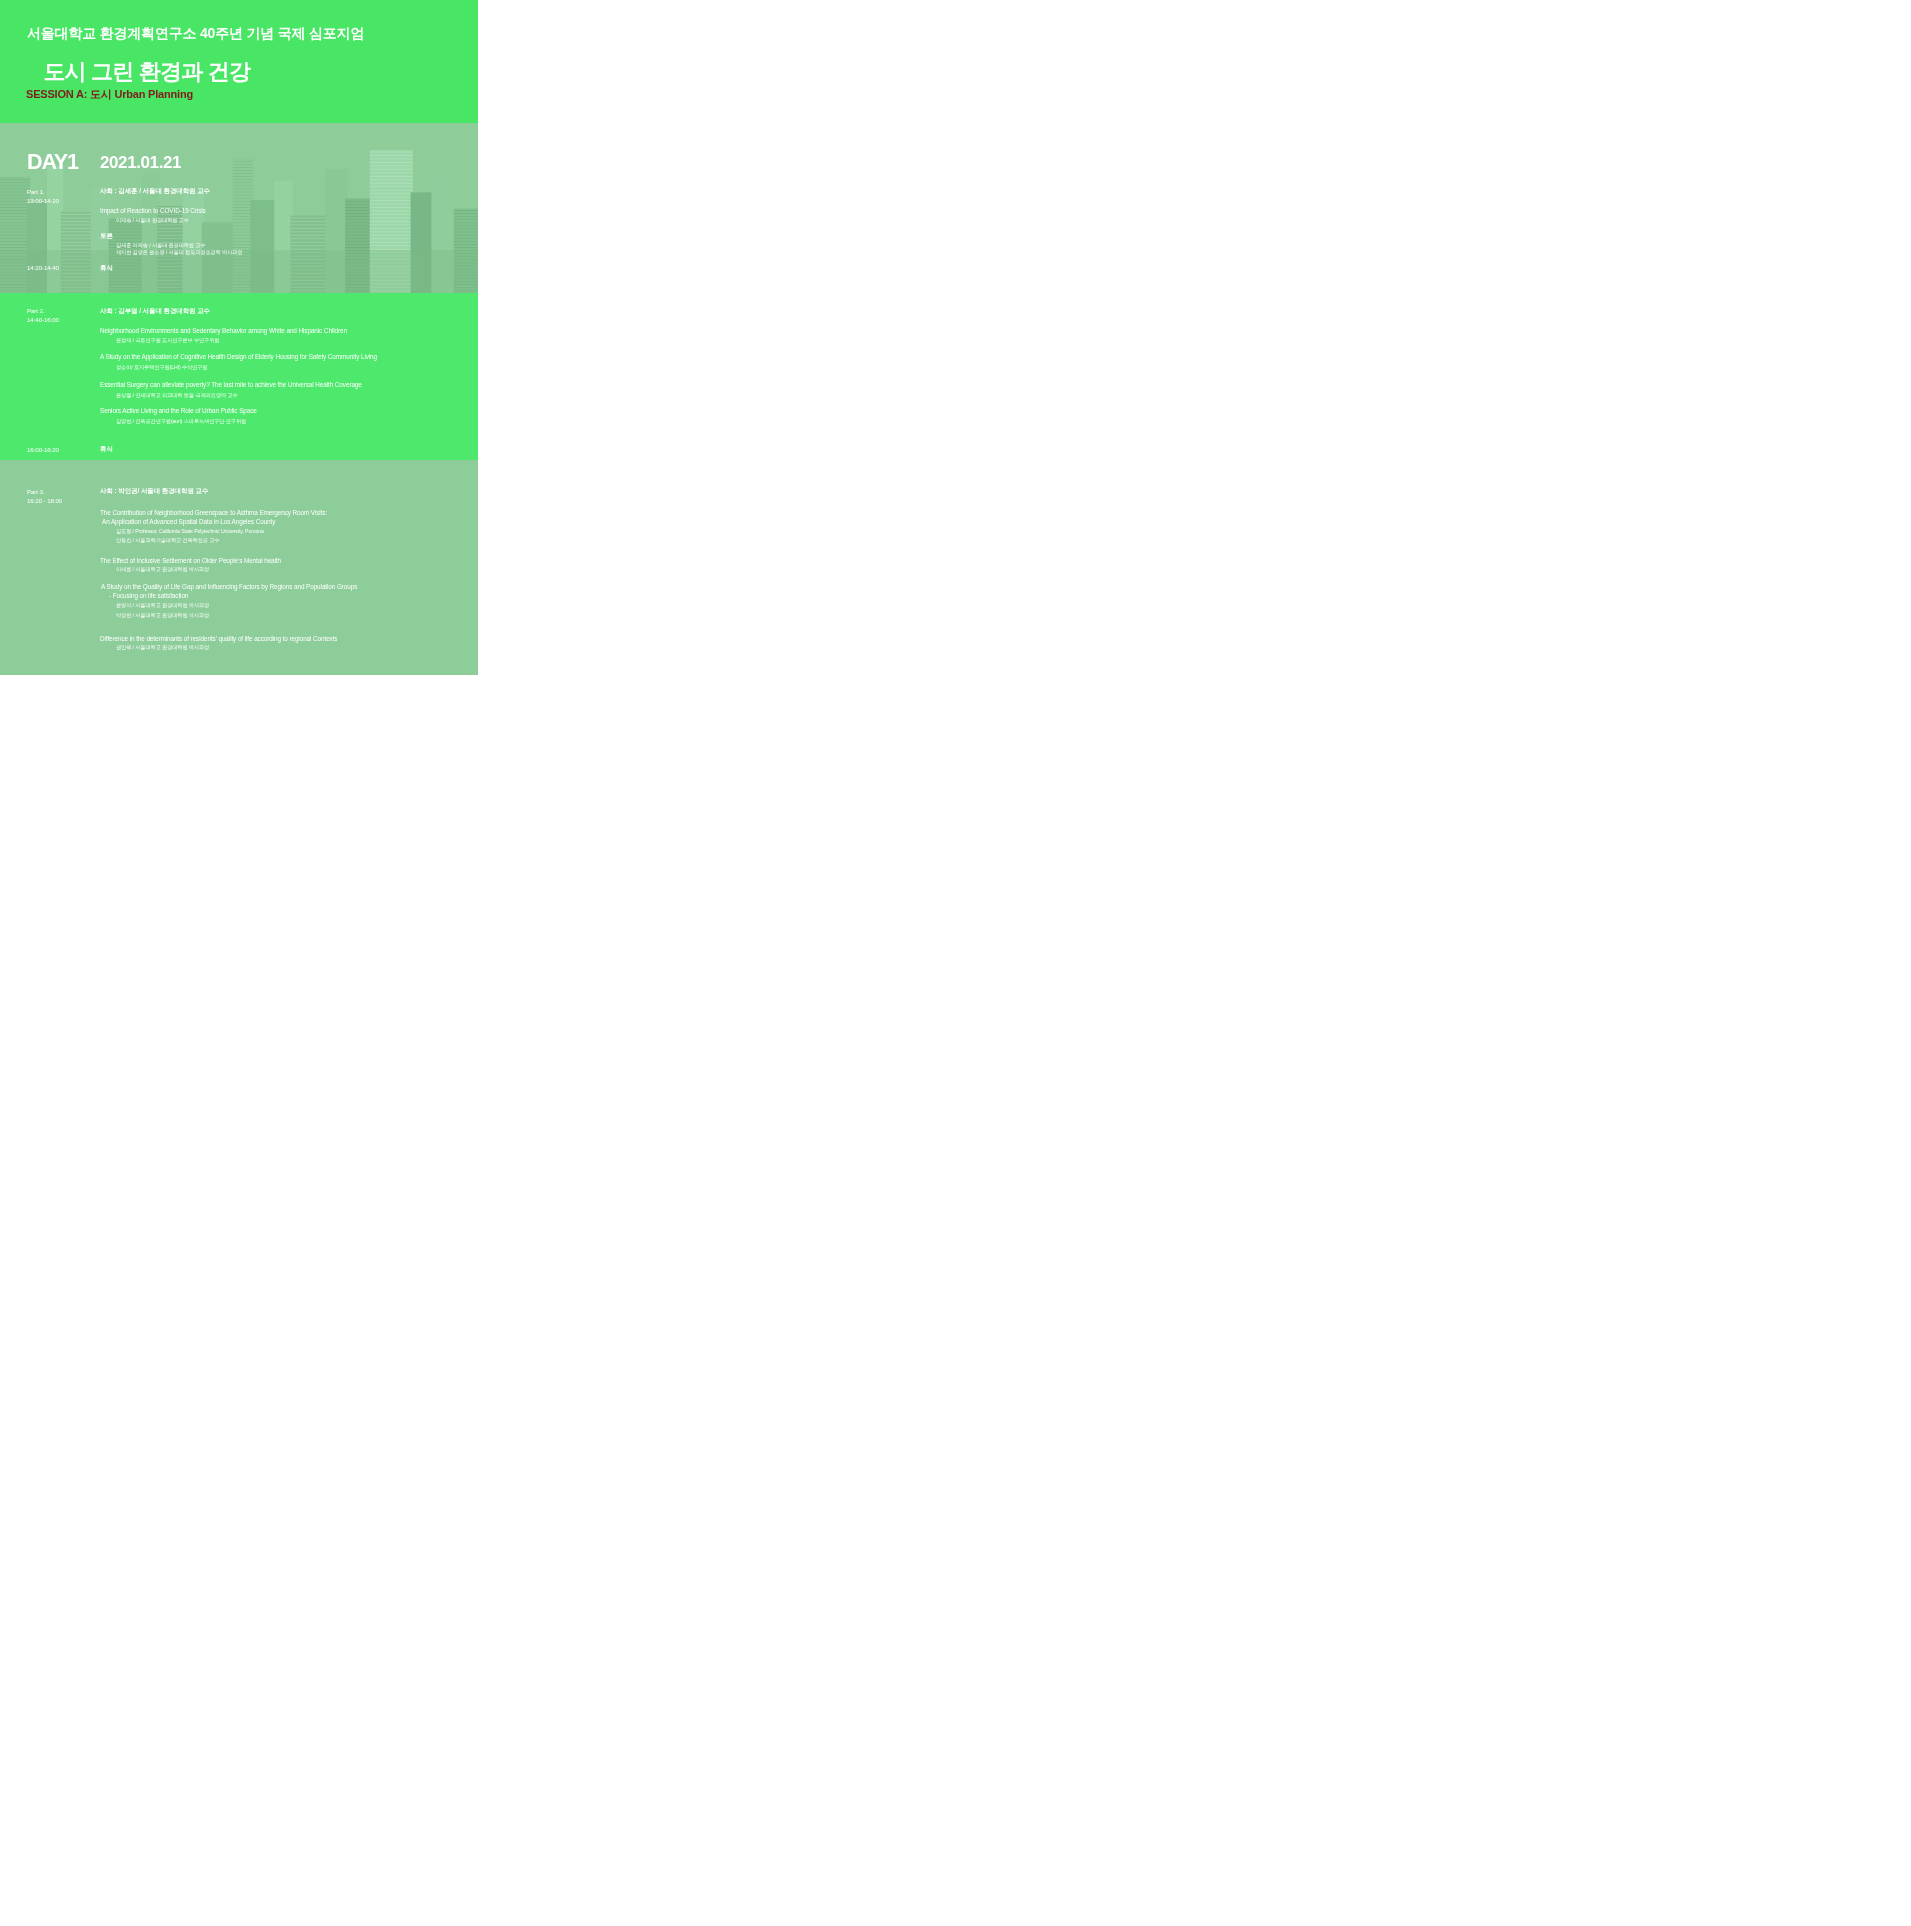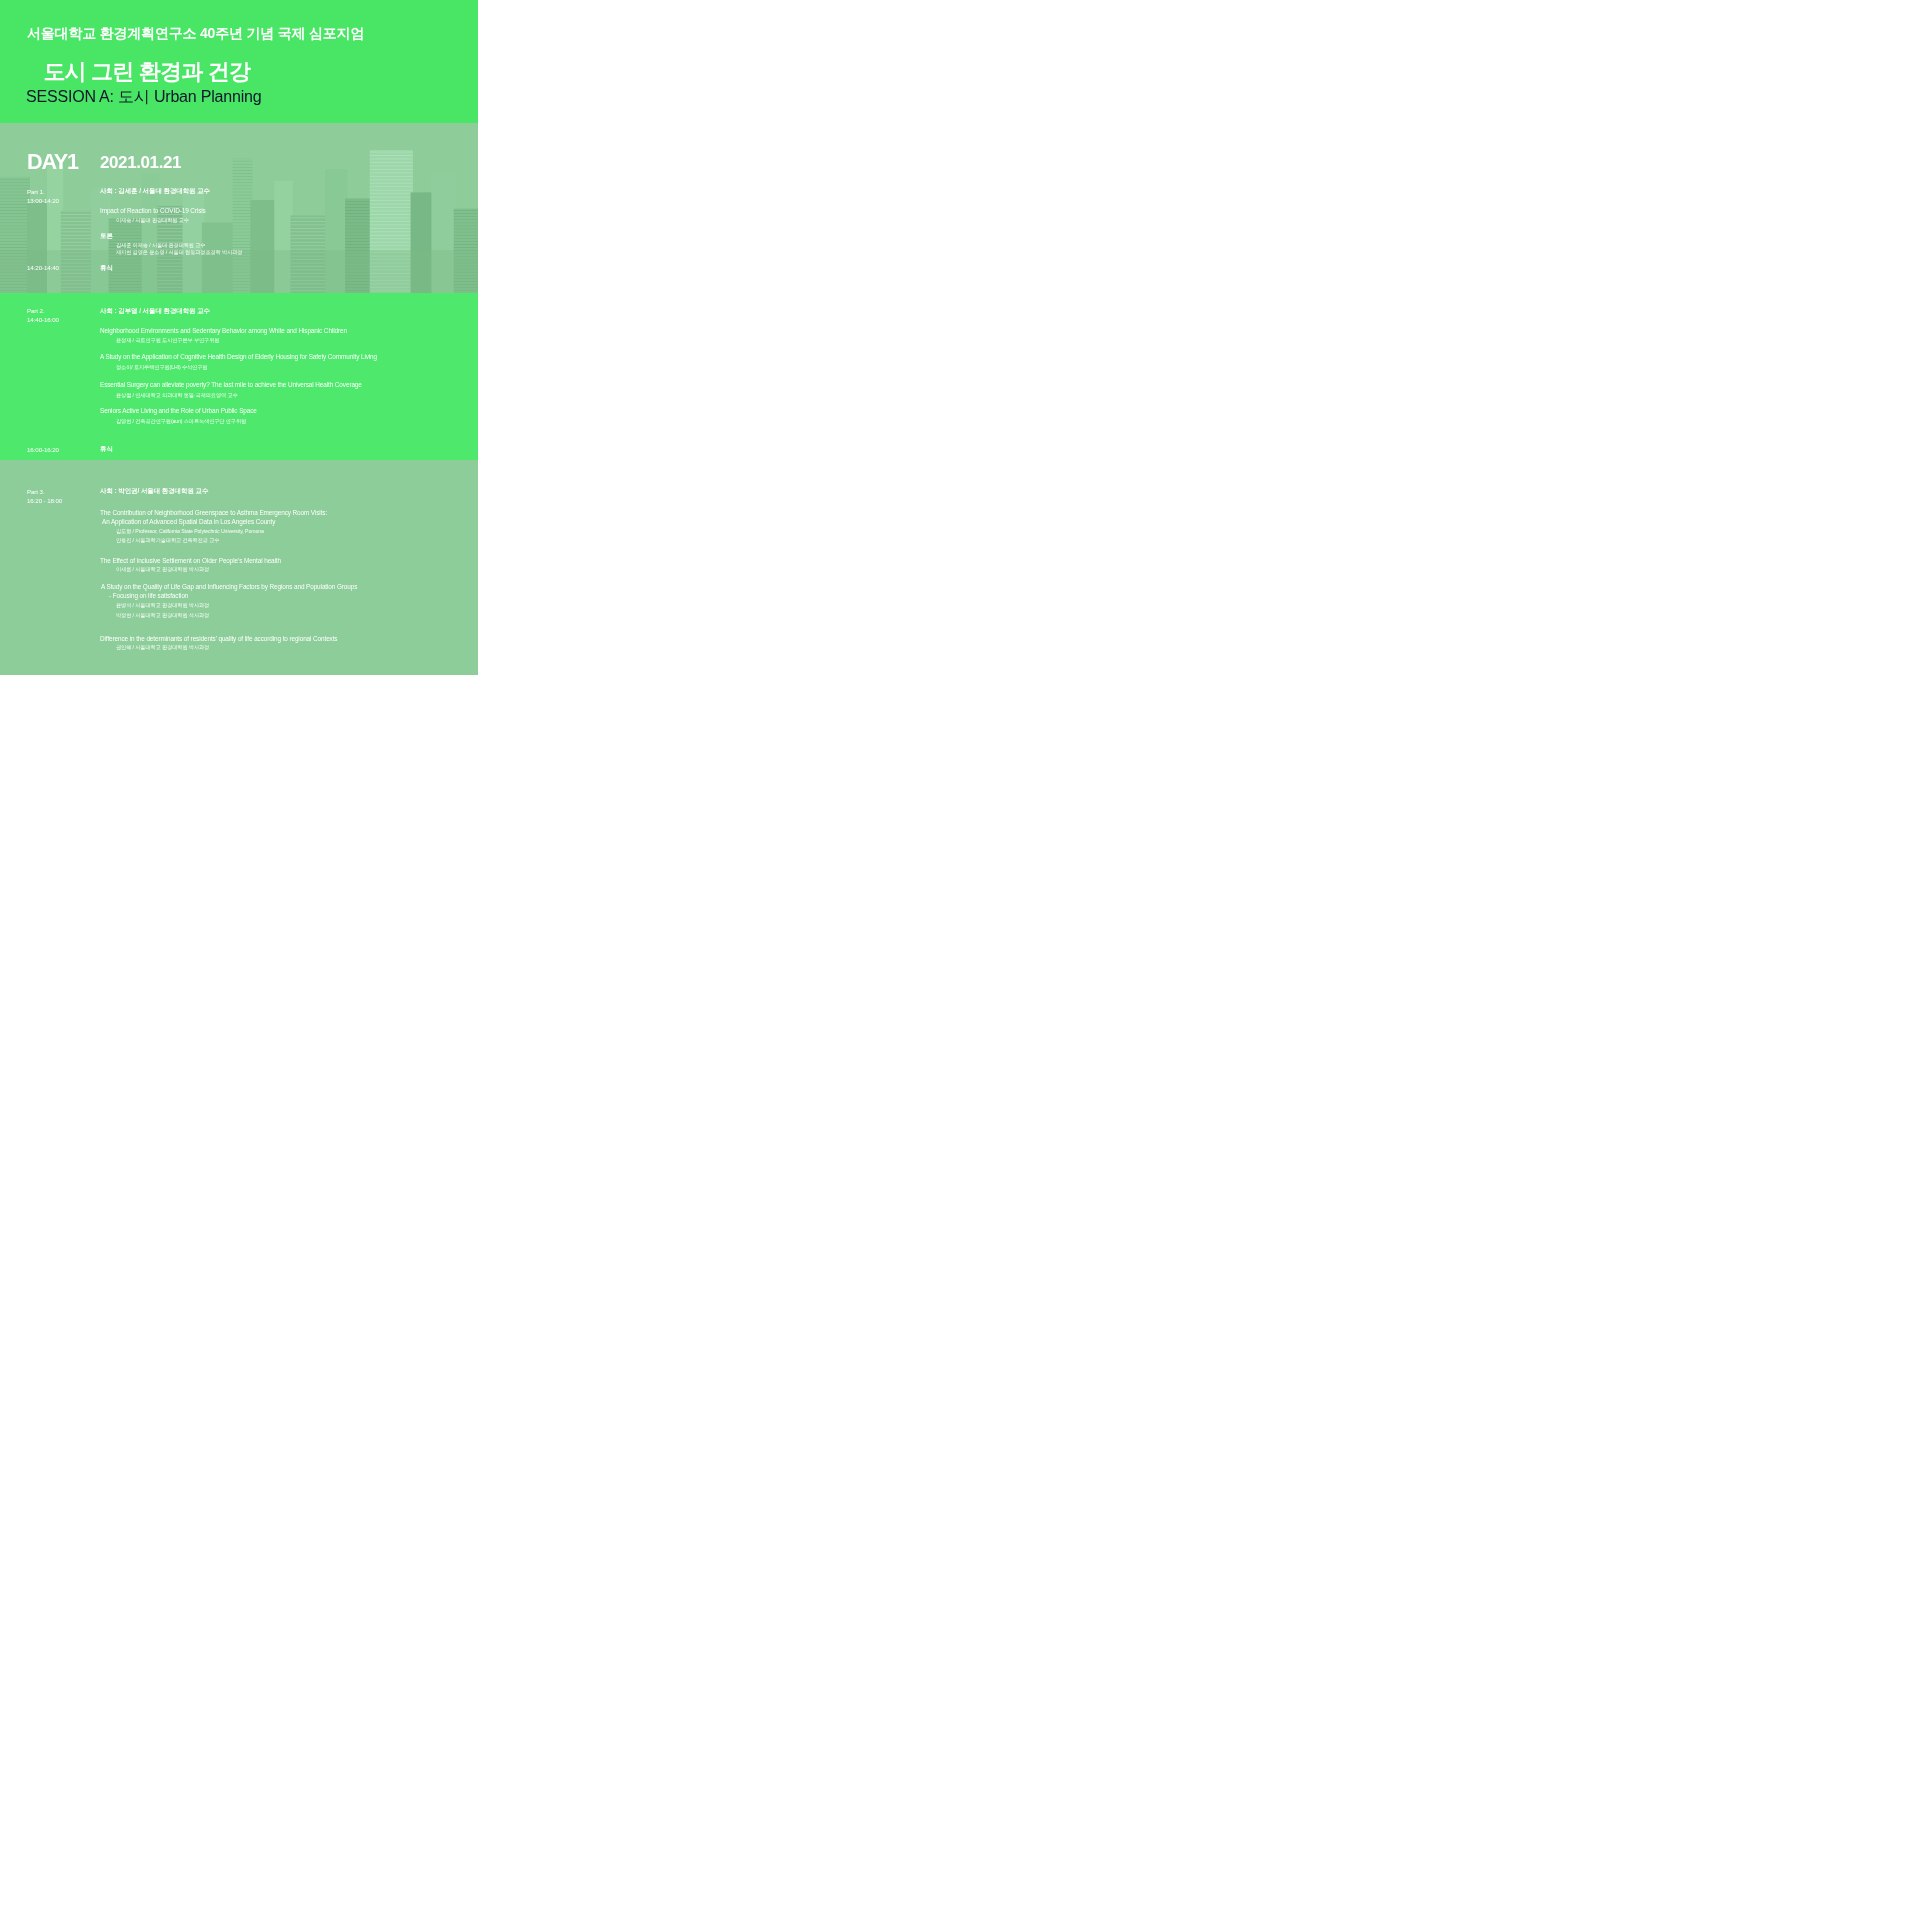--- a/index.html
+++ b/index.html
@@ -14,21 +14,21 @@
   .abs{position:absolute;white-space:pre;}
   
   .sec-header{position:absolute;left:0;top:0;width:478px;height:123px;background:#49e565;}
   .sec-photo{position:absolute;left:0;top:123px;width:478px;height:170px;background:#8b5cf6;overflow:hidden;}
   .sec-part2{position:absolute;left:0;top:293px;width:478px;height:167px;background:#4ee86c;}
   .sec-part3{position:absolute;left:0;top:460px;width:478px;height:215px;background:#8ccd99;}
   .skyline{position:absolute;left:0;top:0;width:478px;height:170px;display:block;}
   
   .kicker{font-size:14px;font-weight:bold;letter-spacing:-0.2px;}
   .title{font-size:22px;font-weight:bold;letter-spacing:-0.8px;margin:18px;}
-  .session{font-size:16px;font-weight:normal;color:#0f172a;letter-spacing:-0.2px;}
+  .session{font-size:11px;font-weight:bold;color:#7f1d1d;letter-spacing:-0.2px;}
   .day{font-size:21.6px;font-weight:bold;letter-spacing:-1.2px;}
   .date{font-size:17px;font-weight:bold;letter-spacing:-0.4px;}
   .part{font-size:6.2px;line-height:9.2px;font-weight:normal;}
   .chair{font-size:6.5px;font-weight:bold;}
   .item{font-size:6.4px;font-weight:normal;}
   .speaker{font-size:5.2px;font-weight:normal;}
   .blabel{font-size:6.5px;font-weight:bold;}
   .btime{font-size:6.2px;font-weight:normal;}
 </style>
 </head>

